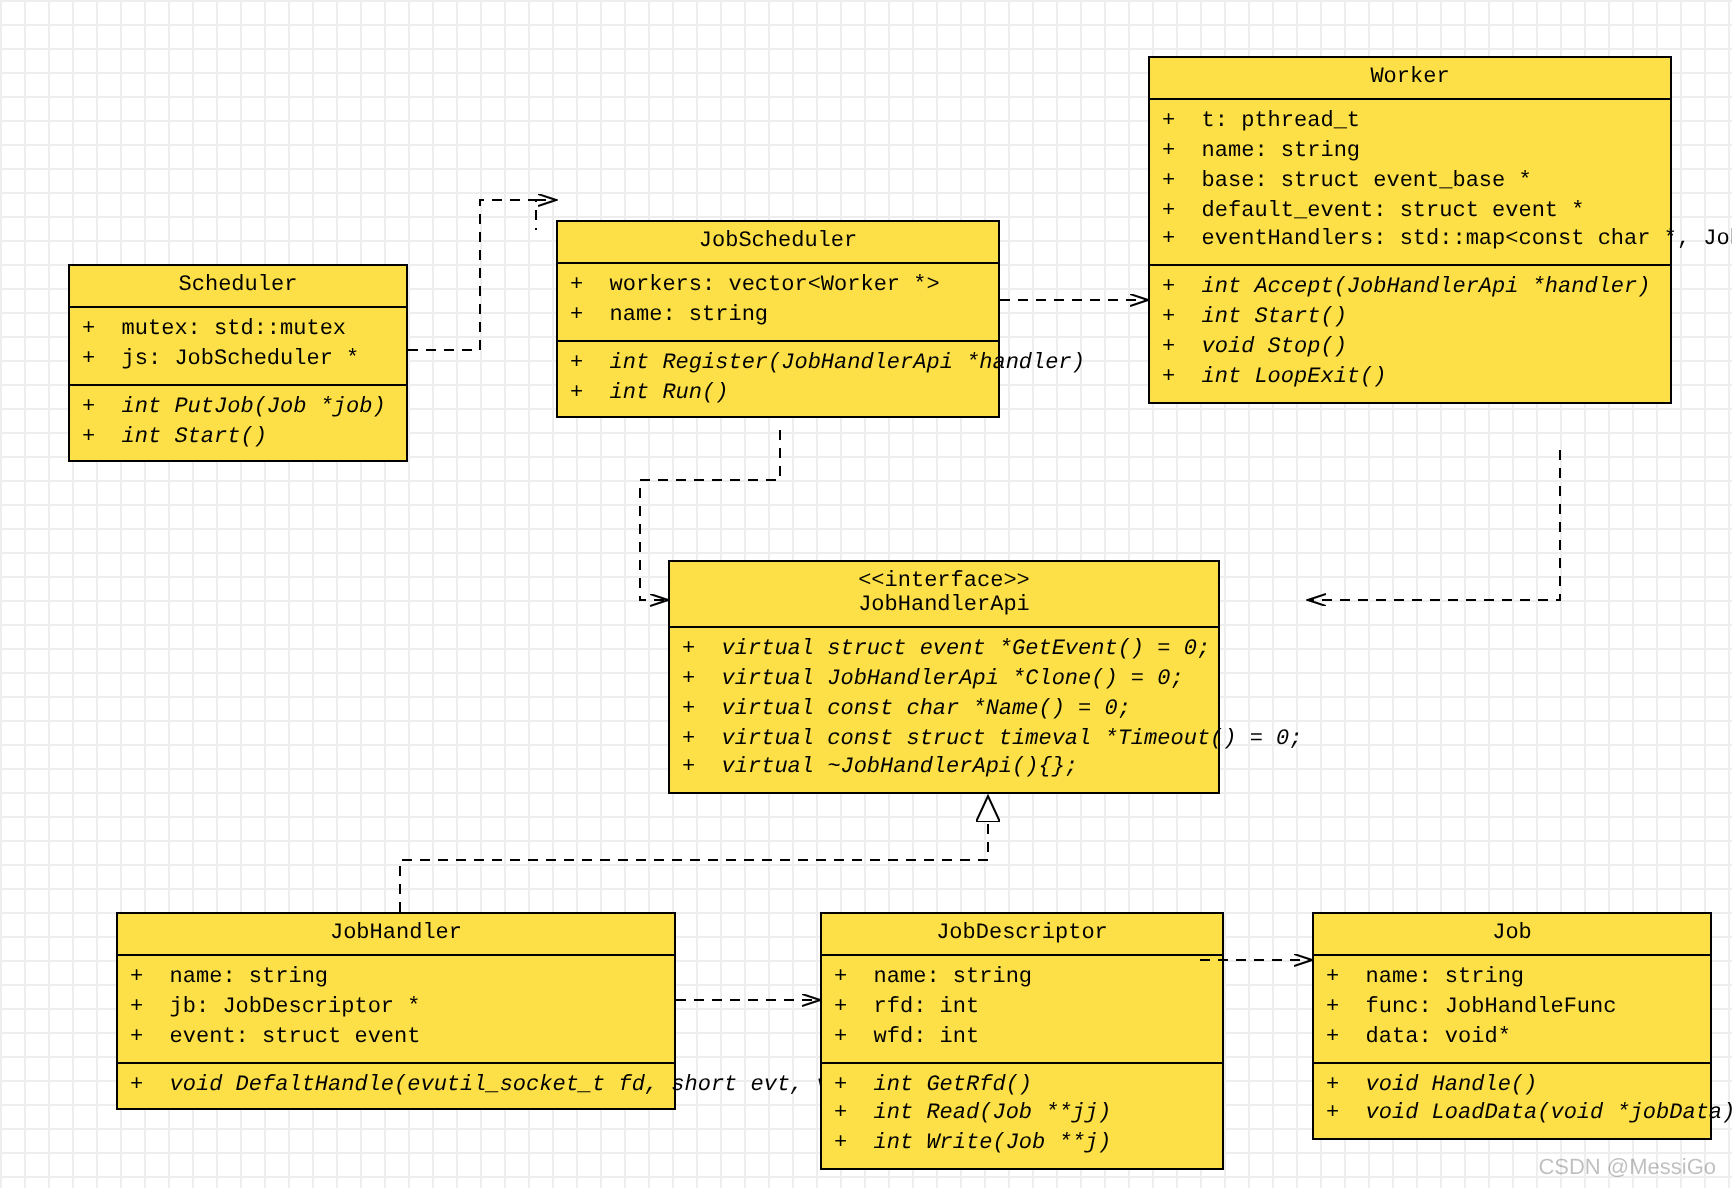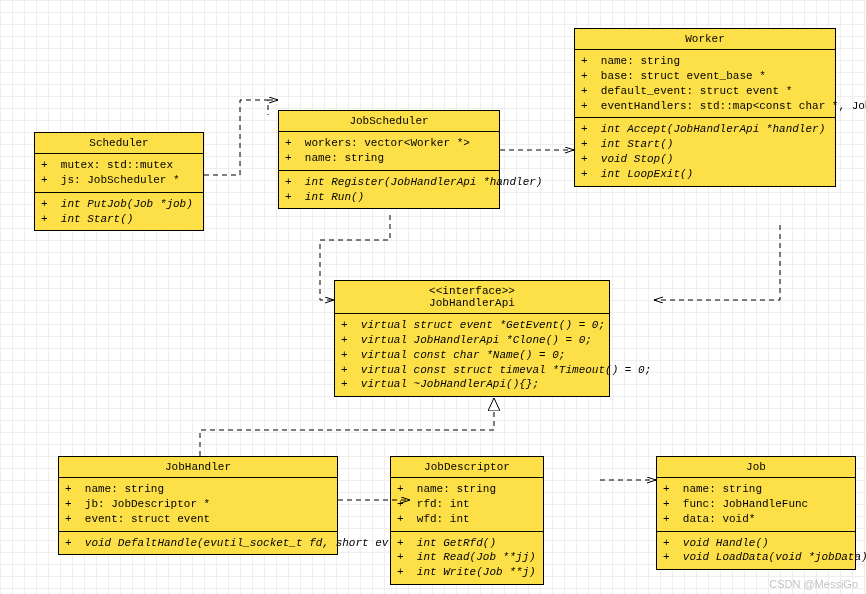--- a/index.html
+++ b/index.html
@@ -81,20 +81,21 @@
   </div>
   <div class="class-section">
     <div class="member">+  int Register(JobHandlerApi *handler)</div>
     <div class="member">+  int Run()</div>
   </div>
 </div>
 
 <div class="class-box" style="left:574px; top:28px; width:262px;">
   <div class="class-title">Worker</div>
   <div class="class-section">
+    <div class="member">+  t: pthread_t</div>
     <div class="member">+  name: string</div>
     <div class="member">+  base: struct event_base *</div>
     <div class="member">+  default_event: struct event *</div>
     <div class="member">+  eventHandlers: std::map&lt;const char *, JobHandlerApi *&gt;</div>
   </div>
   <div class="class-section">
     <div class="member">+  int Accept(JobHandlerApi *handler)</div>
     <div class="member">+  int Start()</div>
     <div class="member">+  void Stop()</div>
     <div class="member">+  int LoopExit()</div>
@@ -120,21 +121,21 @@
   <div class="class-section">
     <div class="member">+  name: string</div>
     <div class="member">+  jb: JobDescriptor *</div>
     <div class="member">+  event: struct event</div>
   </div>
   <div class="class-section">
     <div class="member">+  void DefaltHandle(evutil_socket_t fd, short evt, void *ptr)</div>
   </div>
 </div>
 
-<div class="class-box" style="left:390px; top:456px; width:154px;">
+<div class="class-box" style="left:410px; top:456px; width:202px;">
   <div class="class-title">JobDescriptor</div>
   <div class="class-section">
     <div class="member">+  name: string</div>
     <div class="member">+  rfd: int</div>
     <div class="member">+  wfd: int</div>
   </div>
   <div class="class-section">
     <div class="member">+  int GetRfd()</div>
     <div class="member">+  int Read(Job **jj)</div>
     <div class="member">+  int Write(Job **j)</div>

